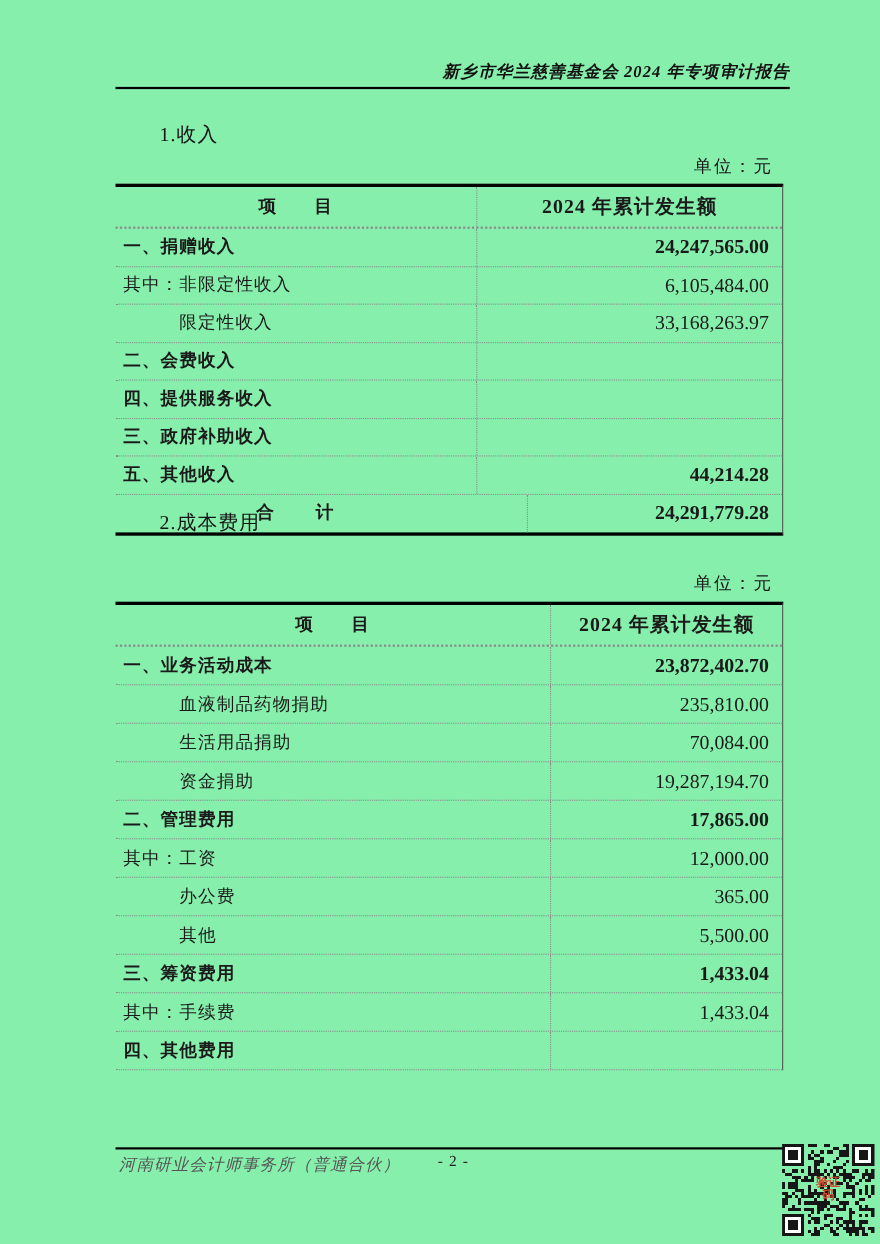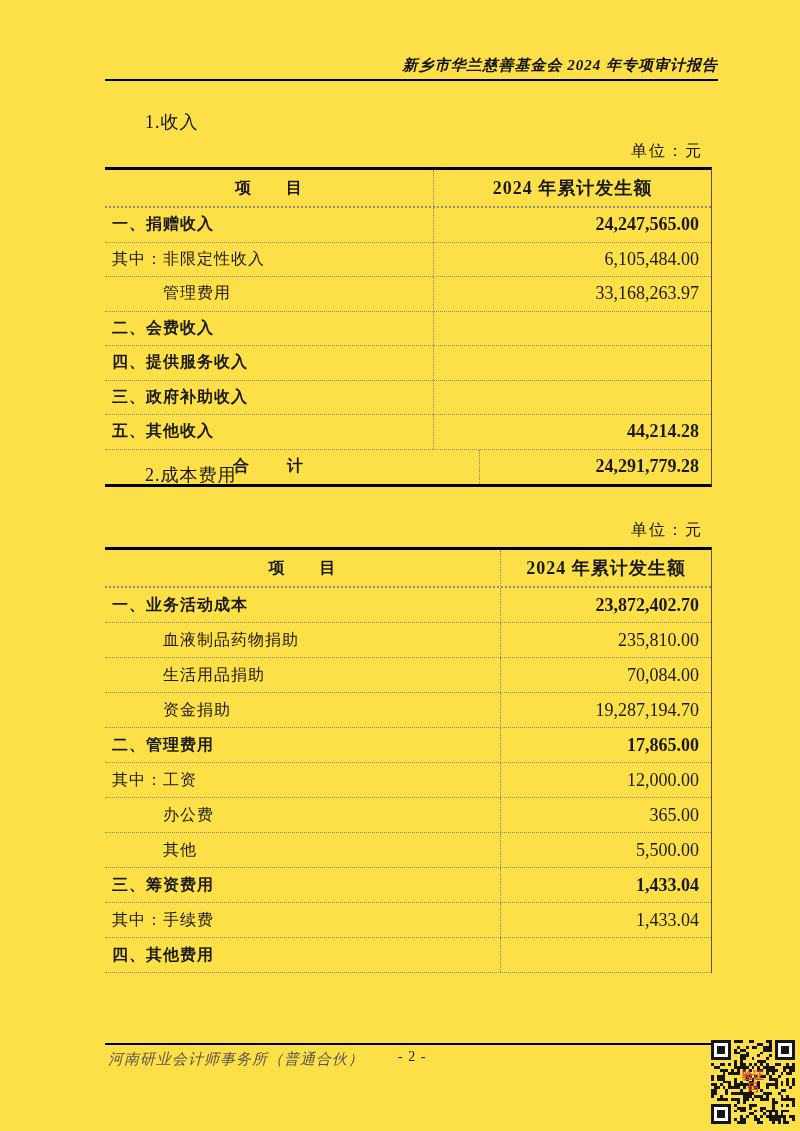--- a/index.html
+++ b/index.html
@@ -1,20 +1,20 @@
 <!DOCTYPE html>
 <html><head>
 <meta charset="utf-8">
 <style>
   html,body{margin:0;padding:0;background:#e8e8e8;}
   .page{
     position:relative;
     width:800px;height:1131px;
     margin:0 auto;
-    background:#fde047;
+    background:#86efac;
     font-family:"Liberation Serif","DejaVu Serif",serif;
     color:#1a1a1a;
     overflow:hidden;
   }
   
   .rtitle{
     position:absolute;top:56px;right:82px;
     font-size:15px;font-weight:bold;font-style:italic;
     letter-spacing:1px;color:#111;
   }
@@ -111,21 +111,21 @@
     </div>
     <div class="trow cat">
       <div class="c1">一、捐赠收入</div>
       <div class="c2">24,247,565.00</div>
     </div>
     <div class="trow sub">
       <div class="c1">其中：非限定性收入</div>
       <div class="c2">6,105,484.00</div>
     </div>
     <div class="trow sub2">
-      <div class="c1">管理费用</div>
+      <div class="c1">限定性收入</div>
       <div class="c2">33,168,263.97</div>
     </div>
     <div class="trow cat">
       <div class="c1">二、会费收入</div>
       <div class="c2"></div>
     </div>
     <div class="trow cat">
       <div class="c1">四、提供服务收入</div>
       <div class="c2"></div>
     </div>

